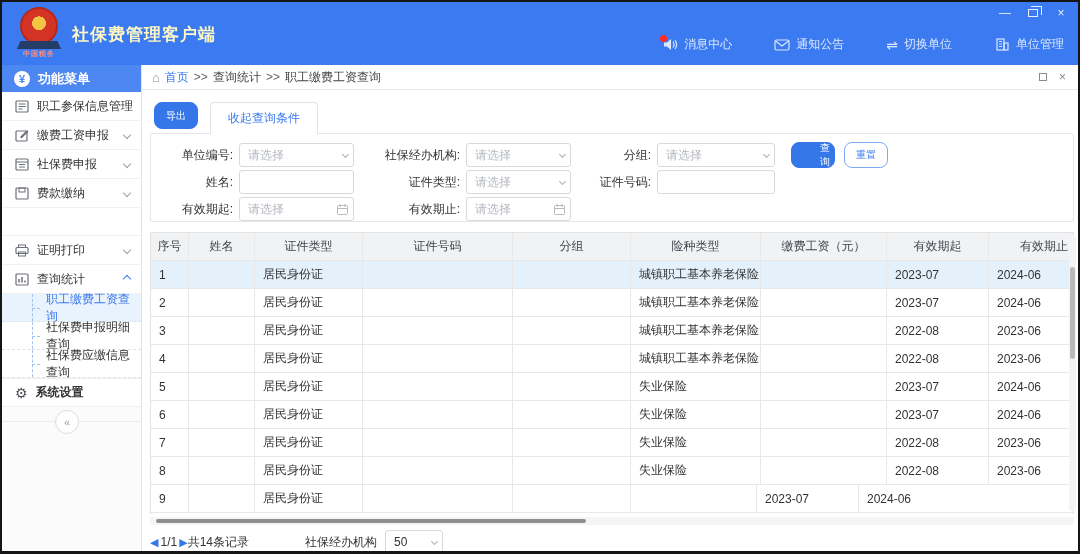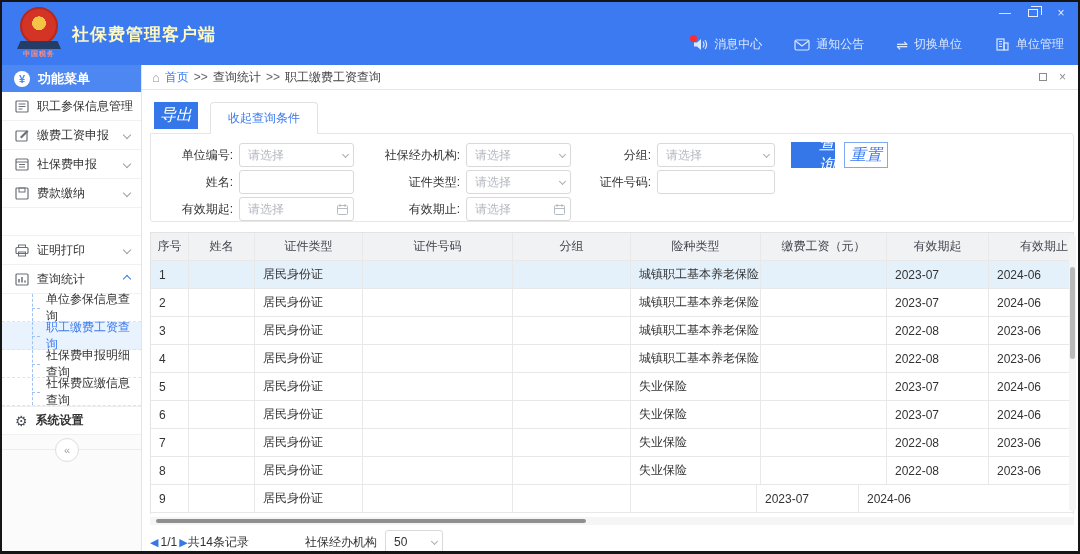--- a/index.html
+++ b/index.html
@@ -10,21 +10,21 @@
   .topbar { position:absolute; left:0; top:0; width:100%; height:63px; background:#3b7af0; }
   .logo { position:absolute; left:14px; top:5px; width:46px; height:52px; text-align:center; }
   .logo-badge { width:38px; height:38px; margin:0 auto; border-radius:50%; background:radial-gradient(circle at 50% 42%, #f3c545 0 26%, #d33425 27% 100%); border:2px solid #b5281c; }
   .logo-base { width:44px; height:8px; margin:-4px auto 0; background:#233d66; clip-path:polygon(8% 0,92% 0,100% 100%,0 100%); }
   .logo-text { font-size:7px; color:#ff8d7a; font-weight:bold; letter-spacing:1px; }
   .app-title { position:absolute; left:70px; top:21px; color:#fef9c3; font-size:17px; font-weight:bold; letter-spacing:1px; }
   .win-controls { position:absolute; right:10px; top:4px; display:flex; gap:14px; color:#e8eeff; font-size:12px; align-items:center; }
   .wc { width:14px; height:14px; display:flex; align-items:center; justify-content:center; cursor:default; }
   .restore-sq { position:relative; width:10px; height:8px; border:1px solid #e8eeff; background:transparent; }
   .restore-sq:before { content:""; position:absolute; left:2px; top:-4px; width:10px; height:8px; border:1px solid #e8eeff; border-bottom:none; border-left:none; }
-  .top-actions { position:absolute; right:14px; bottom:12px; display:flex; gap:32px; align-items:center; }
+  .top-actions { position:absolute; right:14px; bottom:12px; display:flex; gap:42px; align-items:center; }
   .top-action { display:flex; align-items:center; gap:6px; color:#dce8ff; font-size:12px; cursor:pointer; }
   .ticon { position:relative; width:16px; height:14px; display:inline-flex; align-items:center; justify-content:center; }
   .badge-dot { position:absolute; left:-2px; top:-3px; width:7px; height:7px; border-radius:50%; background:#ff2b2b; }
   .uni { color:#dce8ff; font-size:14px; line-height:1; }
 
   
   .sidebar { position:absolute; left:0; top:63px; width:140px; bottom:0; background:#fbfbfc; border-right:1px solid #e4e4e4; }
   .side-header { height:27px; background:#4d88f2; color:#fff; display:flex; align-items:center; gap:8px; padding-left:12px; font-size:13px; font-weight:bold; }
   .yen-circle { width:16px; height:16px; border-radius:50%; background:#fff; color:#4d88f2; font-size:11px; font-weight:bold; display:flex; align-items:center; justify-content:center; }
   .menu-item { height:29px; display:flex; align-items:center; gap:8px; padding:0 8px 0 13px; font-size:12px; color:#333; border-bottom:1px solid #f1f1f1; cursor:pointer; background:#fff; }
@@ -45,21 +45,21 @@
   
   .main { position:absolute; left:140px; top:63px; right:0; bottom:0; background:#fff; }
   .breadcrumb-bar { position:relative; height:25px; border-bottom:1px solid #e6e6e6; display:flex; align-items:center; padding:0 10px; font-size:12px; color:#444; gap:5px; }
   .bc-home { color:#8a93a6; font-size:13px; }
   .bc-link { color:#3b7af0; cursor:pointer; }
   .bc-sep { color:#666; }
   .page-controls { position:absolute; right:12px; top:0; height:100%; display:flex; gap:12px; align-items:center; color:#8b8b8b; }
   .mini-sq { width:8px; height:8px; border:1px solid #8b8b8b; }
   .mini-x { font-size:12px; line-height:1; }
 
-  .btn { display:inline-flex; align-items:center; justify-content:center; font-size:16px; border-radius:0; cursor:pointer;font-style:italic; }
+  .btn { display:inline-flex; align-items:center; justify-content:center; font-size:10px; border-radius:8px; cursor:pointer; }
   .btn-primary { background:#3576e8; color:#fff; border:1px solid #3576e8; }
   .btn-outline { background:#fff; color:#3b7af0; border:1px solid #7fa8f5; }
   .export-btn { position:absolute; left:12px; top:37px; width:44px; height:27px; }
   .collapse-tab { position:absolute; left:68px; top:37px; height:32px; padding:0 17px; background:#fff; border:1px solid #e2e2e2; border-bottom:none; border-radius:4px 4px 0 0; color:#3b7af0; font-size:12px; display:flex; align-items:center; cursor:pointer; z-index:2; }
 
   .query-panel { position:absolute; left:8px; top:68px; width:924px; height:89px; border:1px solid #e4e7ea; border-radius:0 3px 3px 3px; background:#fff; }
   .form-row { position:absolute; left:10px; right:10px; display:flex; align-items:center; height:24px; }
   .fr1 { top:9px; } .fr2 { top:36px; } .fr3 { top:63px; }
   .flabel { font-size:12px; color:#333; text-align:right; flex:0 0 auto; padding-right:6px; }
   .lw1 { width:78px; } .lw2 { width:92px; margin-left:20px; } .lw3 { width:62px; margin-left:24px; }
@@ -204,21 +204,20 @@
     <div class="menu-item">
       <svg width="14" height="13" viewBox="0 0 14 13">
           <rect x="1" y="1" width="12" height="11" rx="1" fill="none" stroke="#6a6f77" stroke-width="1.2"></rect>
           <path d="M4 9.5V6 M7 9.5V4 M10 9.5V7.5" stroke="#6a6f77" stroke-width="1.5"></path>
         </svg>
       <span class="menu-label">查询统计</span>
       <span class="chev up"></span>
     </div>
 
     <div class="submenu">
-      <div class="submenu-item">单位参保信息查询</div>
       <div class="submenu-item active">职工缴费工资查询</div>
       <div class="submenu-item">社保费申报明细查询</div>
       <div class="submenu-item">社保费应缴信息查询</div>
     </div>
 
     <div class="menu-item settings-item">
       <span style="font-size:14px;color:#4a4f57;line-height:1;">⚙</span>
       <span class="menu-label" style="font-weight:bold;">系统设置</span>
     </div>
 

